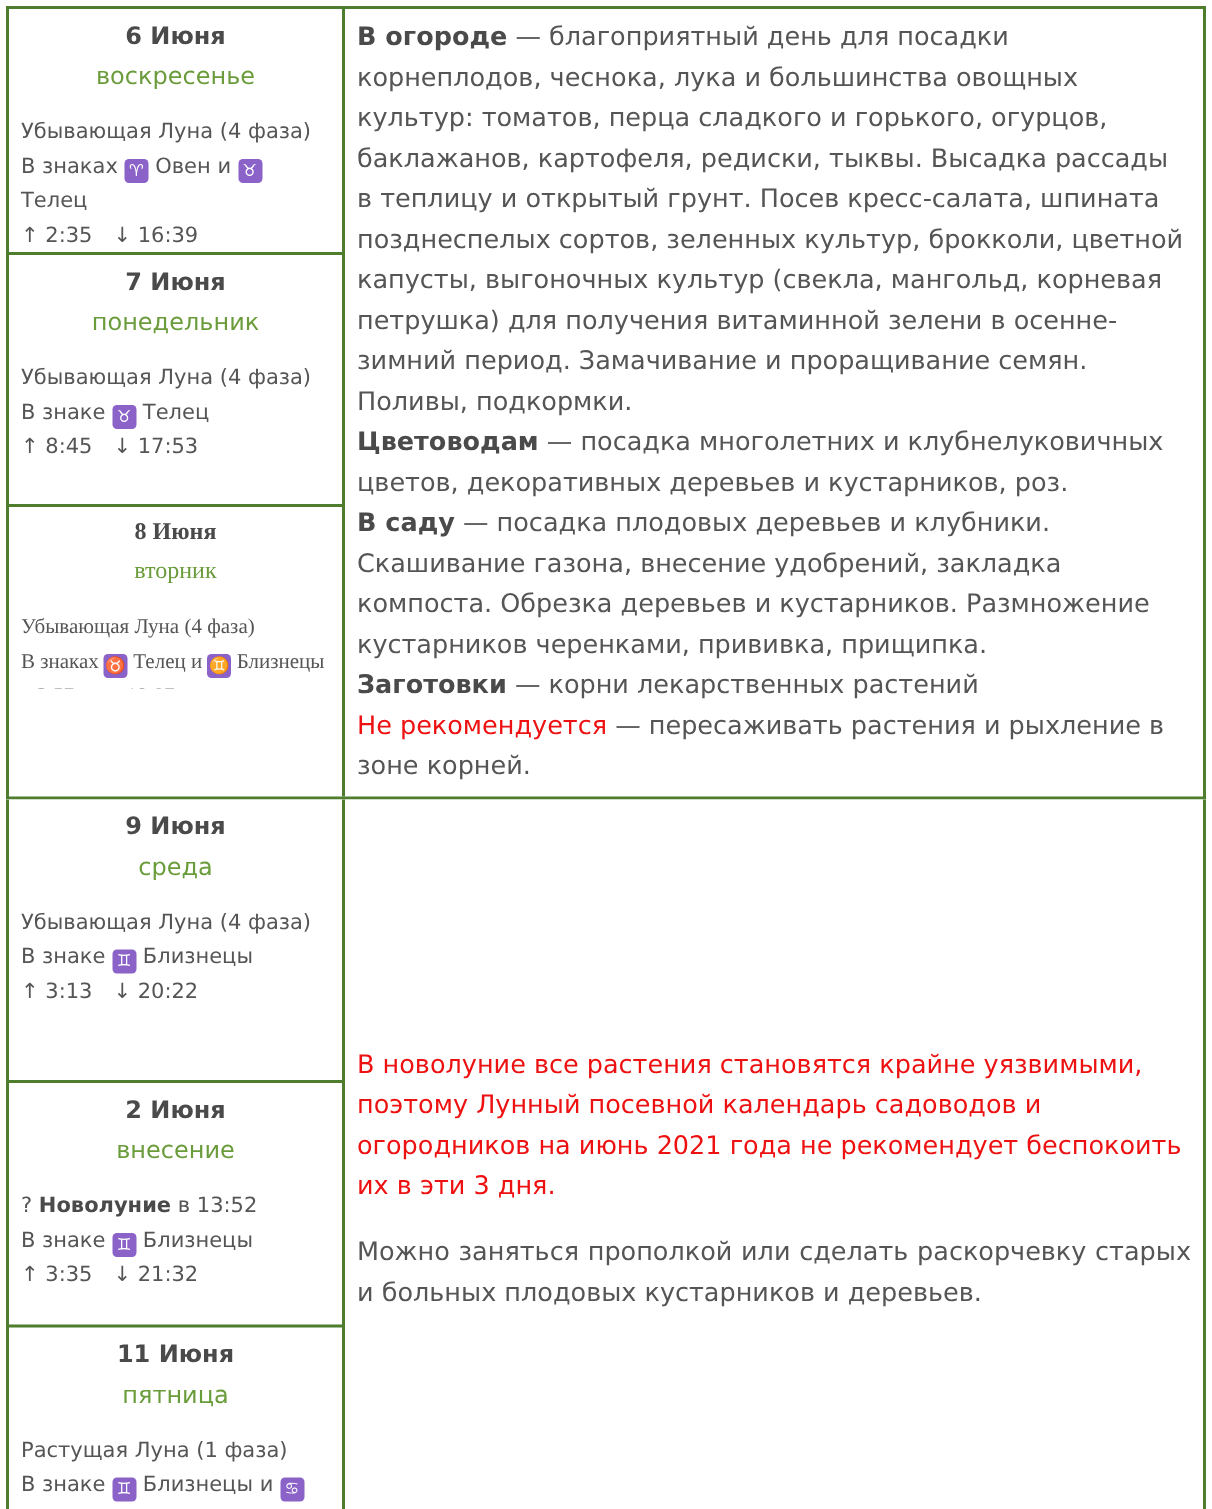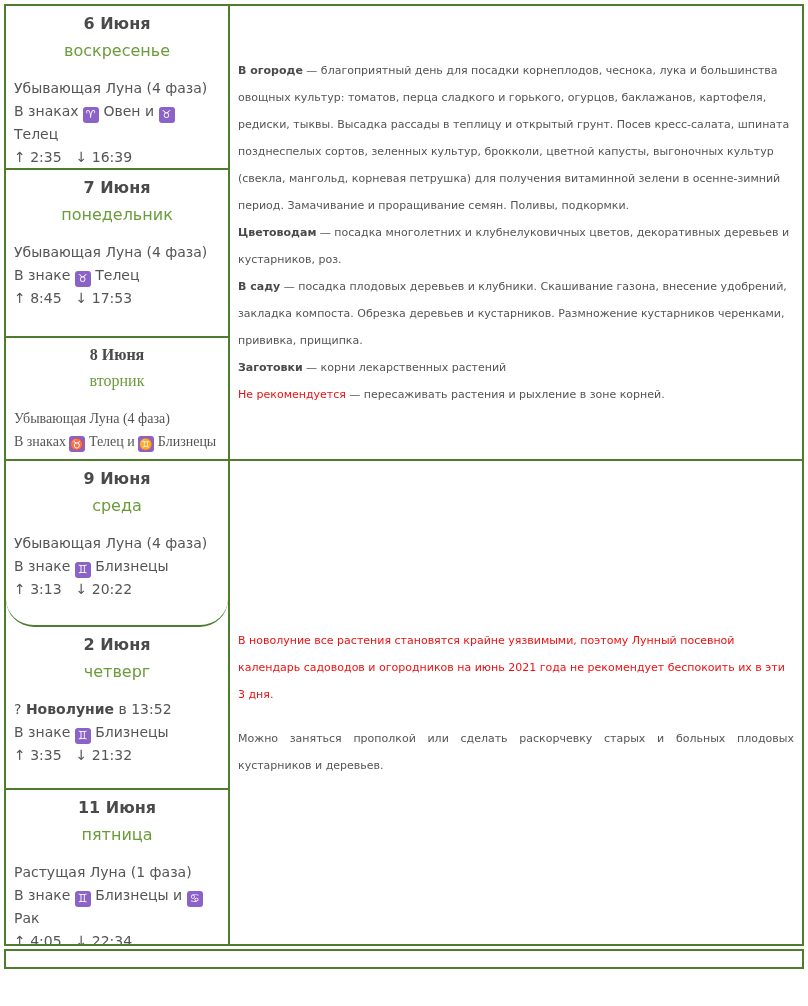--- a/index.html
+++ b/index.html
@@ -29,21 +29,21 @@
   .day-cell:last-child{border-bottom:none;}
   .day-date{text-align:center;font-weight:bold;font-size:16px;color:var(--date);}
   .day-weekday{text-align:center;font-size:16px;color:var(--weekday);margin-top:8px;}
   .day-details{margin-top:17px;padding:0 6px 0 8px;font-size:14px;line-height:23px;color:var(--text);}
   .zod{
     display:inline-block;width:16px;height:16px;border-radius:3px;
     background:var(--zodiac);color:#fff;font-size:11px;line-height:16px;
     text-align:center;vertical-align:-2px;
   }
   .advice-col{flex:1;display:flex;flex-direction:column;justify-content:center;padding:6px 8px;}
-  .advice-section{font-size:11px;line-height:27px;color:var(--text);}
+  .advice-section{font-size:17px;line-height:27px;color:var(--text);}
   .advice-section.gap{margin-top:17px;}
   .advice-section.justify{text-align:justify;}
   .b{font-weight:bold;color:var(--date);}
   .red{color:var(--red);}
   #next-row-partial{
     margin:3px 4px 0 4px;width:800px;height:20px;
     border:2px solid var(--border);
   }
 </style>
 </head>
@@ -83,32 +83,32 @@
       <div class="advice-col">
         <div class="advice-section"><span class="b">В огороде</span><span> — благоприятный день для посадки корнеплодов, чеснока, лука и большинства овощных культур: томатов, перца сладкого и горького, огурцов, баклажанов, картофеля, редиски, тыквы. Высадка рассады в теплицу и открытый грунт. Посев кресс-салата, шпината позднеспелых сортов, зеленных культур, брокколи, цветной капусты, выгоночных культур (свекла, мангольд, корневая петрушка) для получения витаминной зелени в осенне-зимний период. Замачивание и проращивание семян. Поливы, подкормки.</span></div>
         <div class="advice-section"><span class="b">Цветоводам</span><span> — посадка многолетних и клубнелуковичных цветов, декоративных деревьев и кустарников, роз.</span></div>
         <div class="advice-section"><span class="b">В саду</span><span> — посадка плодовых деревьев и клубники. Скашивание газона, внесение удобрений, закладка компоста. Обрезка деревьев и кустарников. Размножение кустарников черенками, прививка, прищипка.</span></div>
         <div class="advice-section"><span class="b">Заготовки</span><span> — корни лекарственных растений</span></div>
         <div class="advice-section"><span class="red">Не рекомендуется</span><span> — пересаживать растения и рыхление в зоне корней.</span></div>
       </div>
     </div>
     <div class="band second">
       <div class="days-col">
-        <div class="day-cell" style="height: 166px; border-radius: 28px;">
+        <div class="day-cell" style="height: 189px;">
           <div class="day-date">9 Июня</div>
           <div class="day-weekday">среда</div>
           <div class="day-details">
             <div class="detail-line"><span>Убывающая Луна (4 фаза)</span></div>
             <div class="detail-line"><span>В знаке </span><span class="zod">♊</span><span> Близнецы</span></div>
             <div class="detail-line"><span>↑ 3:13 ↓ 20:22</span></div>
           </div>
         </div>
         <div class="day-cell" style="height: 163px;">
           <div class="day-date">2 Июня</div>
-          <div class="day-weekday">четверг</div>
+          <div class="day-weekday">внесение</div>
           <div class="day-details">
             <div class="detail-line"><span>? </span><span class="b">Новолуние</span><span> в 13:52</span></div>
             <div class="detail-line"><span>В знаке </span><span class="zod">♊</span><span> Близнецы</span></div>
             <div class="detail-line"><span>↑ 3:35 ↓ 21:32</span></div>
           </div>
         </div>
         <div class="day-cell" style="height: 154px;">
           <div class="day-date">11 Июня</div>
           <div class="day-weekday">пятница</div>
           <div class="day-details">

